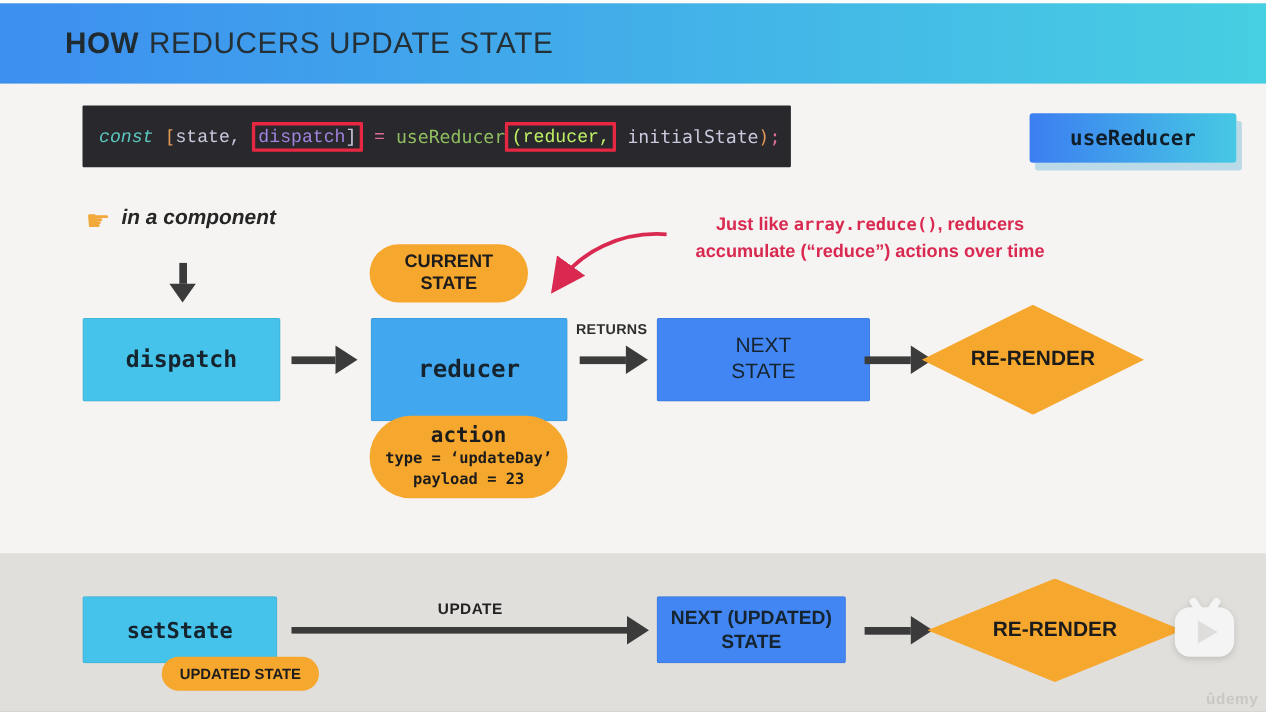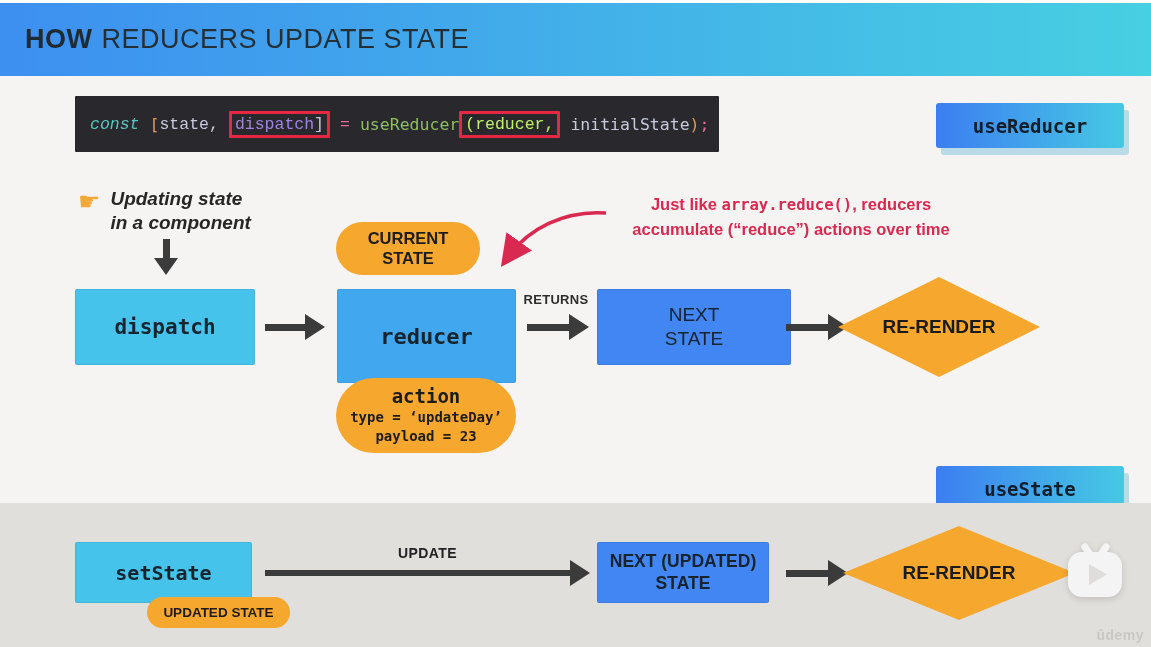--- a/index.html
+++ b/index.html
@@ -8,21 +8,21 @@
     position:relative;width:1151px;height:647px;overflow:hidden;
     background:var(--bg-light,#f5f4f2);
   }
   .abs{position:absolute;}
 
   
   #top-strip{left:0;top:0;width:1151px;height:3px;background:#fdfdfd;}
   #header{
     left:0;top:3px;width:1151px;height:73px;
     background:linear-gradient(90deg,var(--header-grad-start,#3d8ff0),var(--header-grad-end,#47cfe2));
-    display:flex;align-items:center;padding-left:25px;box-sizing:border-box;
+    display:flex;align-items:center;padding-left:59px;box-sizing:border-box;
   }
   #header .t-bold{font-weight:700;font-size:27px;color:#1f2a31;letter-spacing:.5px;margin-right:9px;}
   #header .t-rest{font-weight:500;font-size:27px;color:#242f36;letter-spacing:.5px;}
 
   
   #code-block{
     left:75px;top:96px;width:644px;height:56px;background:var(--code-bg,#28282d);
     display:flex;align-items:center;padding-left:15px;box-sizing:border-box;border-radius:1px;
   }
   .code-line{font-family:"DejaVu Sans Mono",monospace;font-size:16.5px;display:flex;align-items:center;}
@@ -156,26 +156,24 @@
       <span class="hl-box gap">
         <span class="tok c-lit">(reducer,</span>
       </span>
       <span class="tok c-var">initialState</span>
       <span class="tok c-brk">)</span>
       <span class="tok c-op">;</span>
     </div>
   </div>
 
   <div class="abs grad-badge" id="badge-usereducer">useReducer</div>
-  <div class="abs grad-badge" id="badge-usestate">useState</div>
 
   <div class="abs" id="side-note">
     <span class="finger"></span>
     <div class="note-text">
-      <div>Updating state</div>
       <div>in a component</div>
     </div>
   </div>
 
   <div class="abs varrow" id="arrow-down">
     <div class="vshaft"></div>
     <div class="vhead"></div>
   </div>
 
   <div class="abs" id="annotation">

